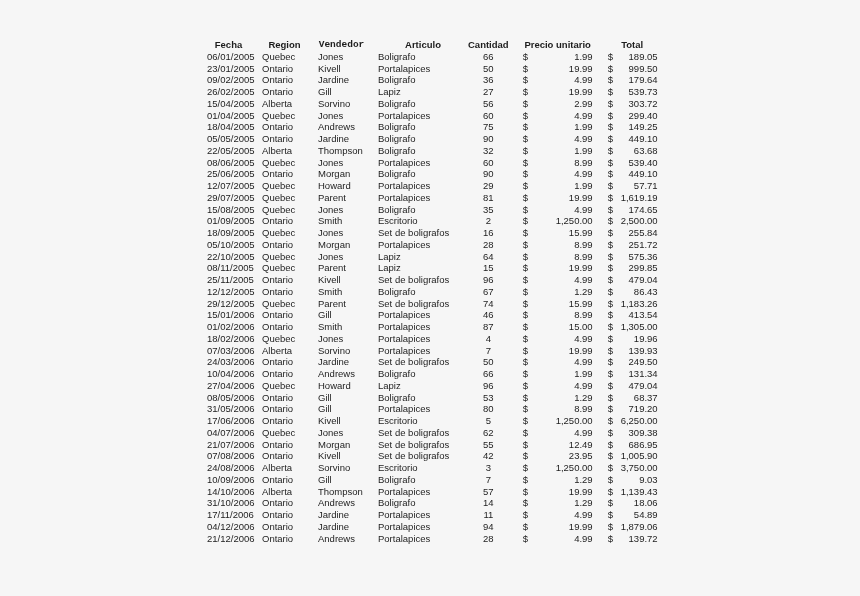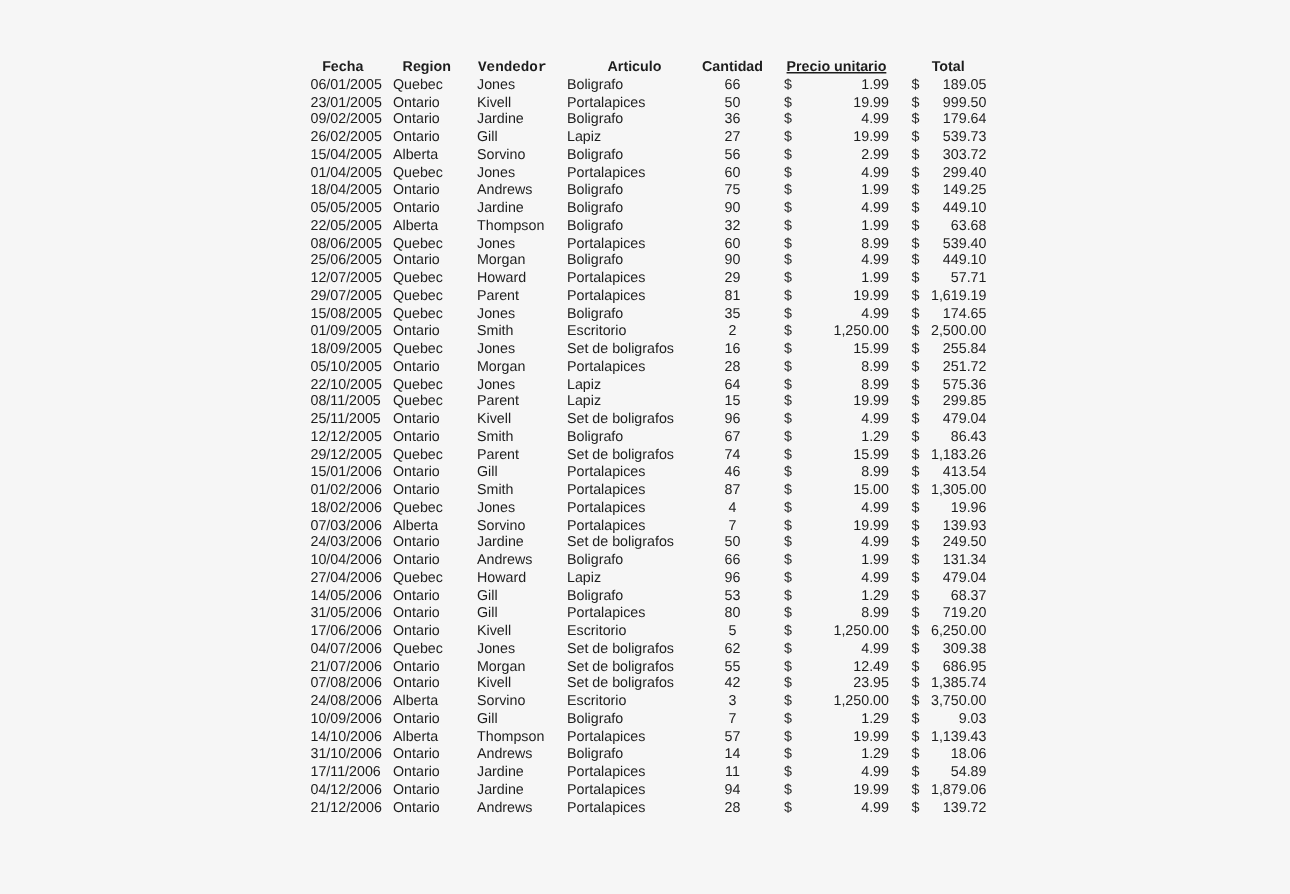--- a/index.html
+++ b/index.html
@@ -31,21 +31,21 @@
     line-height: 11.75px;
     white-space: nowrap;
     overflow: hidden;
     vertical-align: top;
     font-weight: normal;
   }
   thead th { font-weight: bold; text-align: center; }
   thead th.h-fecha    { padding-right: 12px; }
   thead th.h-region   { padding-right: 11px; }
   thead th.h-vendedor { padding-right: 13px; font-family: Liberation Mono, monospace; }
-  thead th.h-precio_unitario { padding-left: 12px; text-decoration: underline; }
+  thead th.h-precio_unitario { padding-left: 12px; }
   thead th.h-total    { padding-left: 12px; }
   td.col-fecha, td.col-region, td.col-vendedor, td.col-articulo { text-align: left; }
   td.col-cantidad { text-align: center; }
   td.currency .acct {
     display: flex;
     justify-content: space-between;
   }
   td.col-precio_unitario .acct { padding-left: 14px; padding-right: 2px; }
   td.col-total .acct           { padding-left: 13px; padding-right: 0; }
 </style>
@@ -621,21 +621,21 @@
               </div>
             </td>
             <td class="col-total currency">
               <div class="acct">
                 <span>$</span>
                 <span>479.04</span>
               </div>
             </td>
           </tr>
           <tr>
-            <td class="col-fecha">14/05/2006</td>
+            <td class="col-fecha">08/05/2006</td>
             <td class="col-region">Ontario</td>
             <td class="col-vendedor">Gill</td>
             <td class="col-articulo">Boligrafo</td>
             <td class="col-cantidad">53</td>
             <td class="col-precio_unitario currency">
               <div class="acct">
                 <span>$</span>
                 <span>1.29</span>
               </div>
             </td>
@@ -730,21 +730,21 @@
             <td class="col-cantidad">42</td>
             <td class="col-precio_unitario currency">
               <div class="acct">
                 <span>$</span>
                 <span>23.95</span>
               </div>
             </td>
             <td class="col-total currency">
               <div class="acct">
                 <span>$</span>
-                <span>1,385.74</span>
+                <span>1,005.90</span>
               </div>
             </td>
           </tr>
           <tr>
             <td class="col-fecha">24/08/2006</td>
             <td class="col-region">Alberta</td>
             <td class="col-vendedor">Sorvino</td>
             <td class="col-articulo">Escritorio</td>
             <td class="col-cantidad">3</td>
             <td class="col-precio_unitario currency">

